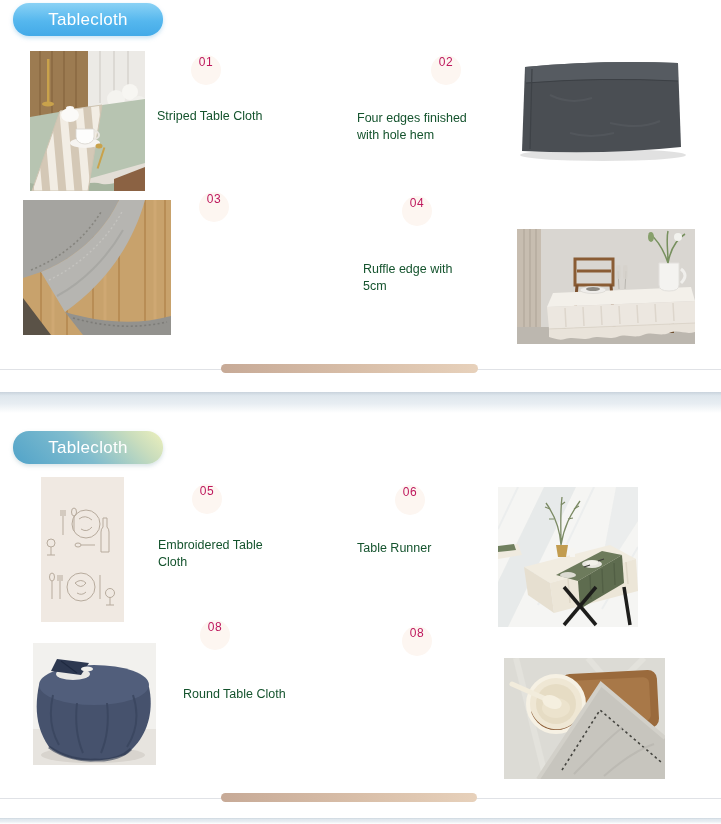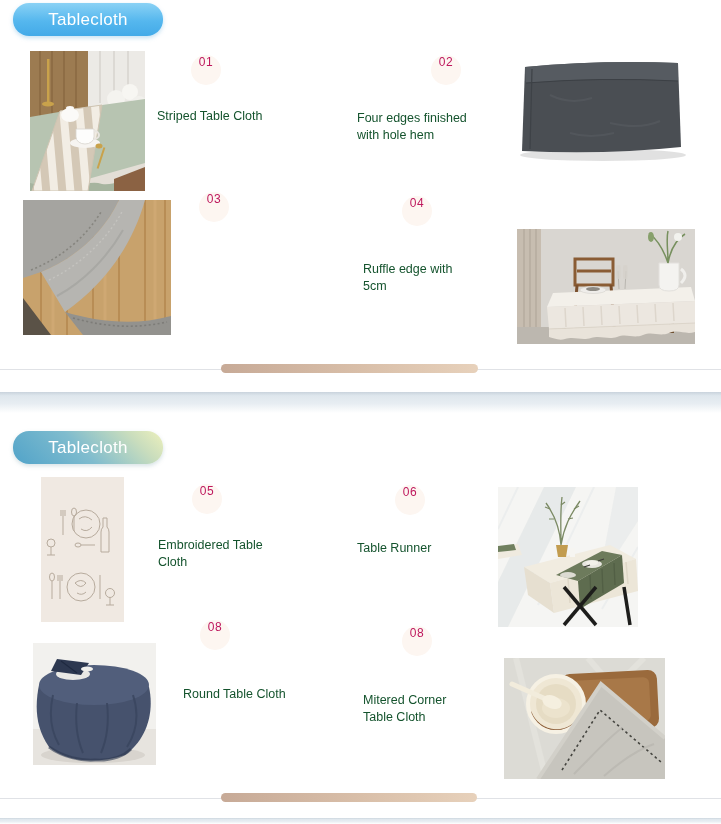--- a/index.html
+++ b/index.html
@@ -256,22 +256,20 @@
   </div>
 
   <div class="numcircle" style="left:200px;top:620px;">
     <span>08</span>
   </div>
   <div class="itemlabel" style="left:183px;top:686px;width:140px;">Round Table Cloth</div>
 
   <div class="numcircle" style="left:402px;top:626px;">
     <span>08</span>
   </div>
-  <div class="itemlabel" style="left:363px;top:692px;width:108px;">Mitered Corner
-Table Cloth</div>
 
   <div class="photo" style="left:504px;top:658px;width:161px;height:121px;">
     <svg viewBox="0 0 161 121" preserveAspectRatio="none">
       <rect width="161" height="121" fill="#dcdbd5"></rect>
       <path d="M12,0 L42,121 M84,0 L108,28 M140,0 L120,20" stroke="#e6e5df" stroke-width="6" opacity=".7"></path>
       <g transform="rotate(-3 106 43)">
         <rect x="58" y="14" width="96" height="58" rx="9" fill="#9a6a3c"></rect>
         <rect x="66" y="21" width="80" height="44" rx="6" fill="#a87848"></rect>
       </g>
       <circle cx="52" cy="46" r="28" fill="#efe7d4"></circle>

